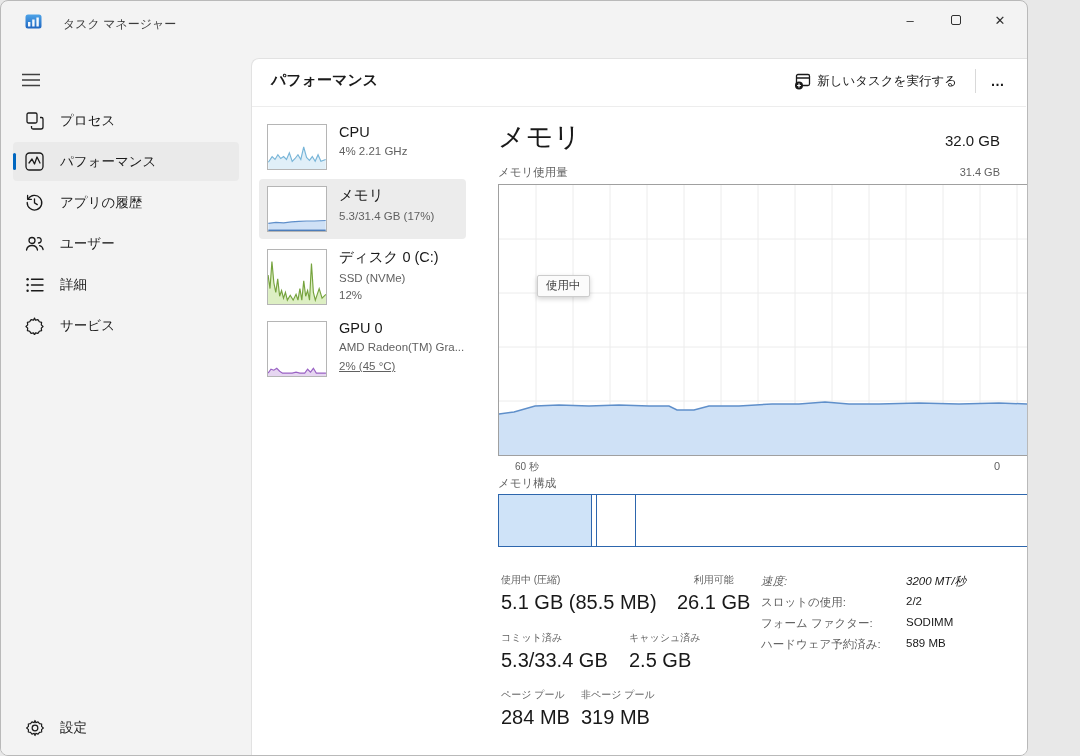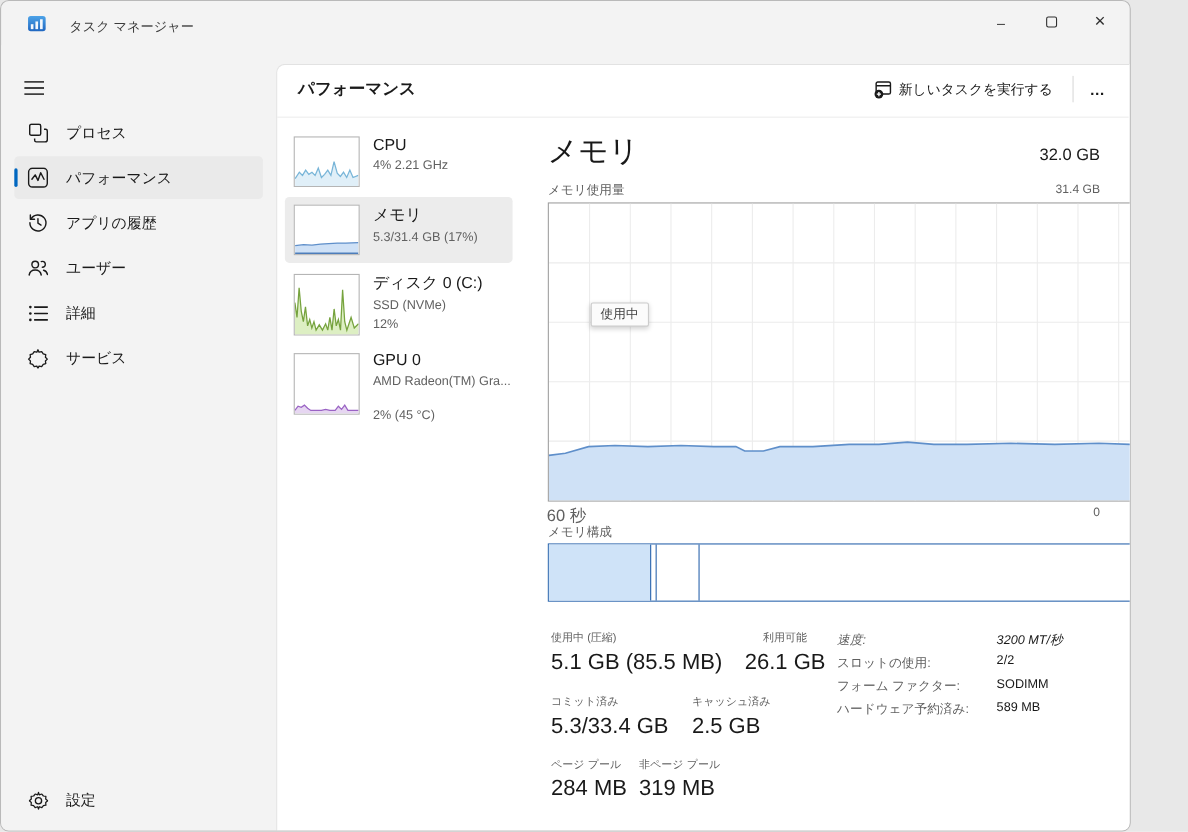--- a/index.html
+++ b/index.html
@@ -53,21 +53,21 @@
   
   .mem-title { position:absolute; left:497px; top:118px; font-size:27px; font-weight:400; color:#191919; }
   .mem-total { position:absolute; right:27px; top:131px; font-size:15px; color:#191919; }
   .chart-label { position:absolute; left:497px; top:164px; font-size:11.5px; color:#606060; }
   .chart-max { position:absolute; right:27px; top:165px; font-size:11px; color:#606060; }
   .big-chart { position:absolute; left:497px; top:183px; width:556px; height:272px; background:#fff;
                border:1px solid #a0a0a0; }
   .tooltip { position:absolute; left:38px; top:90px; background:#fbfbfb; border:1px solid #cccccc;
              border-radius:2px; padding:2px 8px 3px; font-size:11.5px; color:#404040;
              box-shadow:0 2px 5px rgba(0,0,0,.18); }
-  .xaxis-left { position:absolute; left:496px; top:459px; font-size:15px; color:#606060; }
+  .xaxis-left { position:absolute; left:514px; top:459px; font-size:10px; color:#606060; }
   .xaxis-right { position:absolute; right:27px; top:459px; font-size:11px; color:#606060; }
   .comp-label { position:absolute; left:497px; top:475px; font-size:11.5px; color:#606060; }
   .comp-bar { position:absolute; left:497px; top:493px; width:556px; height:53px; background:#fff;
               border:1px solid #2d66ad; }
   .comp-used { position:absolute; left:0; top:0; bottom:0; width:93px; background:#cfe3f8;
                border-right:1px solid #2d66ad; }
   .comp-line1 { position:absolute; left:97px; top:0; bottom:0; width:1px; background:#2d66ad; }
   .comp-line2 { position:absolute; left:136px; top:0; bottom:0; width:1px; background:#2d66ad; }
 
   
@@ -240,21 +240,21 @@
   </div>
 
   <div class="perf-item" style="top:315px;height:66px;">
     <svg class="thumb" style="left:8px;top:5px;" width="60" height="56" viewBox="0 0 60 56">
       <polygon points="0,53 3,49 6,50 9,48 12,51 15,53 20,53 25,53 29,52 33,53 38,53 41,49 44,52 47,48 50,53 60,53 60,56 0,56" fill="#e6d6f1" stroke="none"></polygon>
       <polyline points="0,53 3,49 6,50 9,48 12,51 15,53 20,53 25,53 29,52 33,53 38,53 41,49 44,52 47,48 50,53 60,53" fill="none" stroke="#9a63c4" stroke-width="1.2"></polyline>
     </svg>
     <div class="perf-texts" style="top:4px;">
       <div class="perf-name">GPU 0</div>
       <div class="perf-sub">AMD Radeon(TM) Gra...</div>
-      <div class="perf-sub" style="margin-top:16px;">2% (45 °C)</div>
+      <div class="perf-sub" style="margin-top:4px;text-decoration:underline;">2% (45 °C)</div>
     </div>
   </div>
 
   <div class="mem-title">メモリ</div>
   <div class="mem-total">32.0 GB</div>
   <div class="chart-label">メモリ使用量</div>
   <div class="chart-max">31.4 GB</div>
 
   <div class="big-chart">
     <svg width="554" height="270" viewBox="0 0 554 270">

